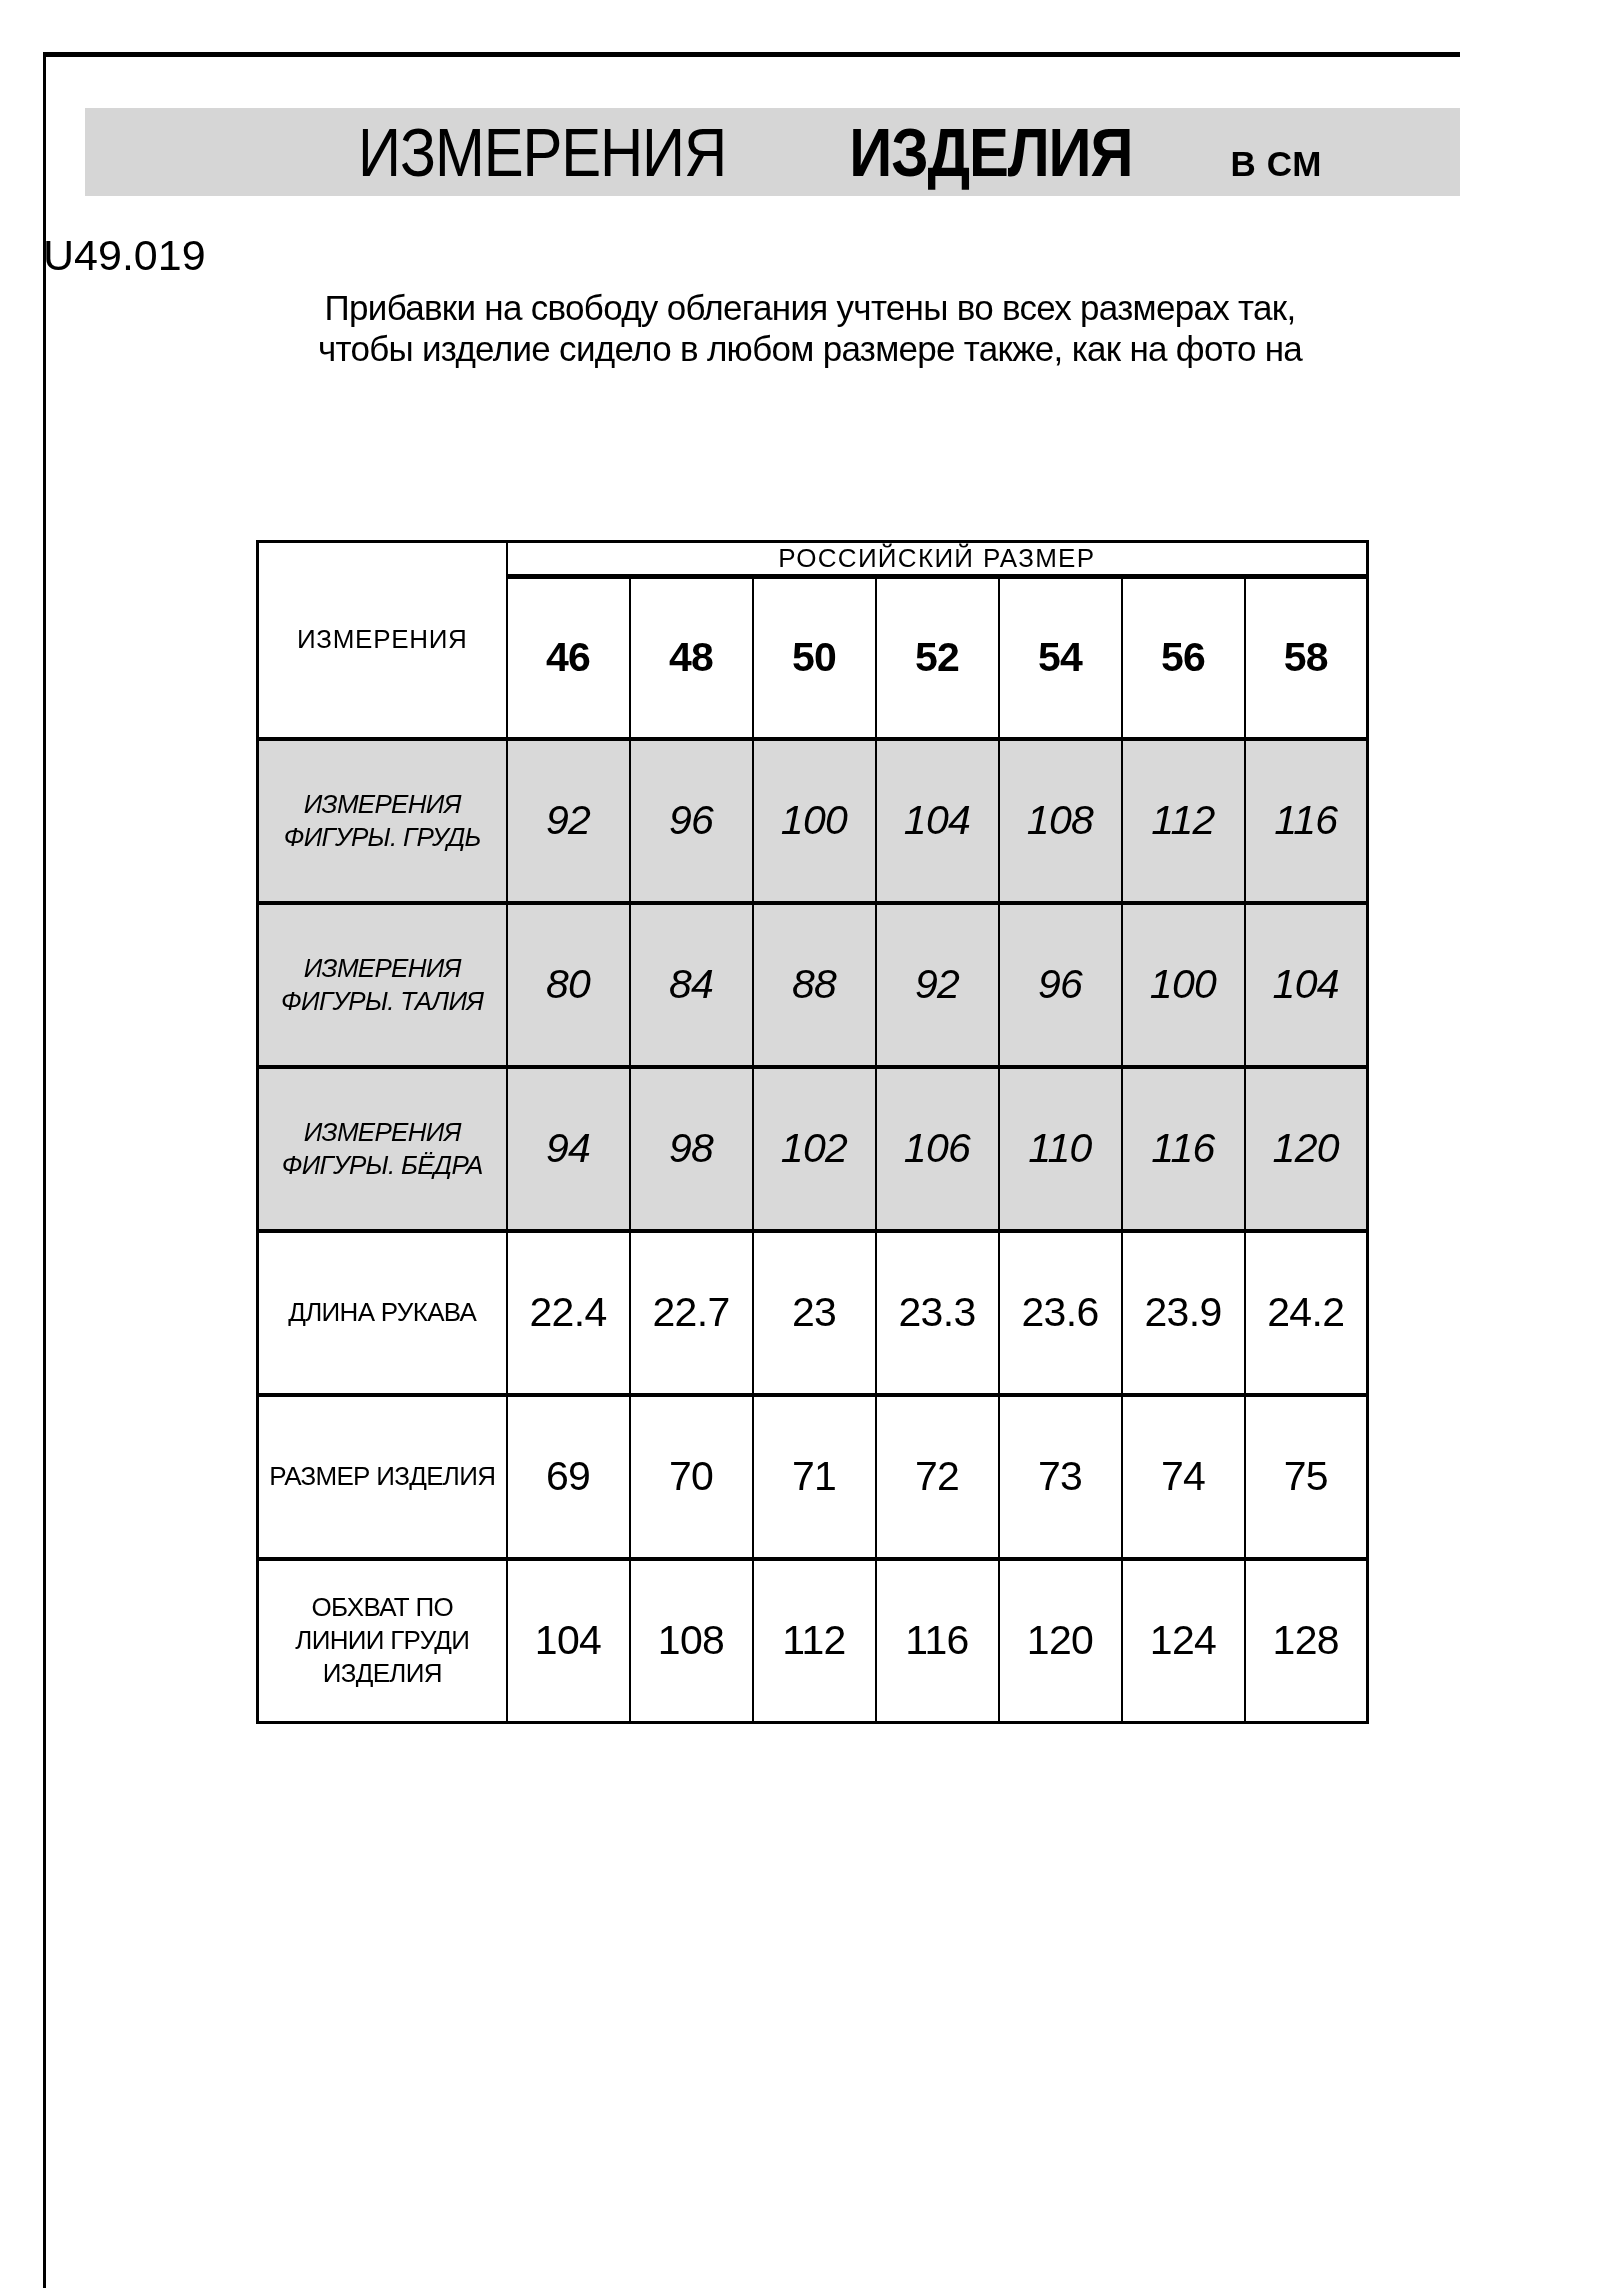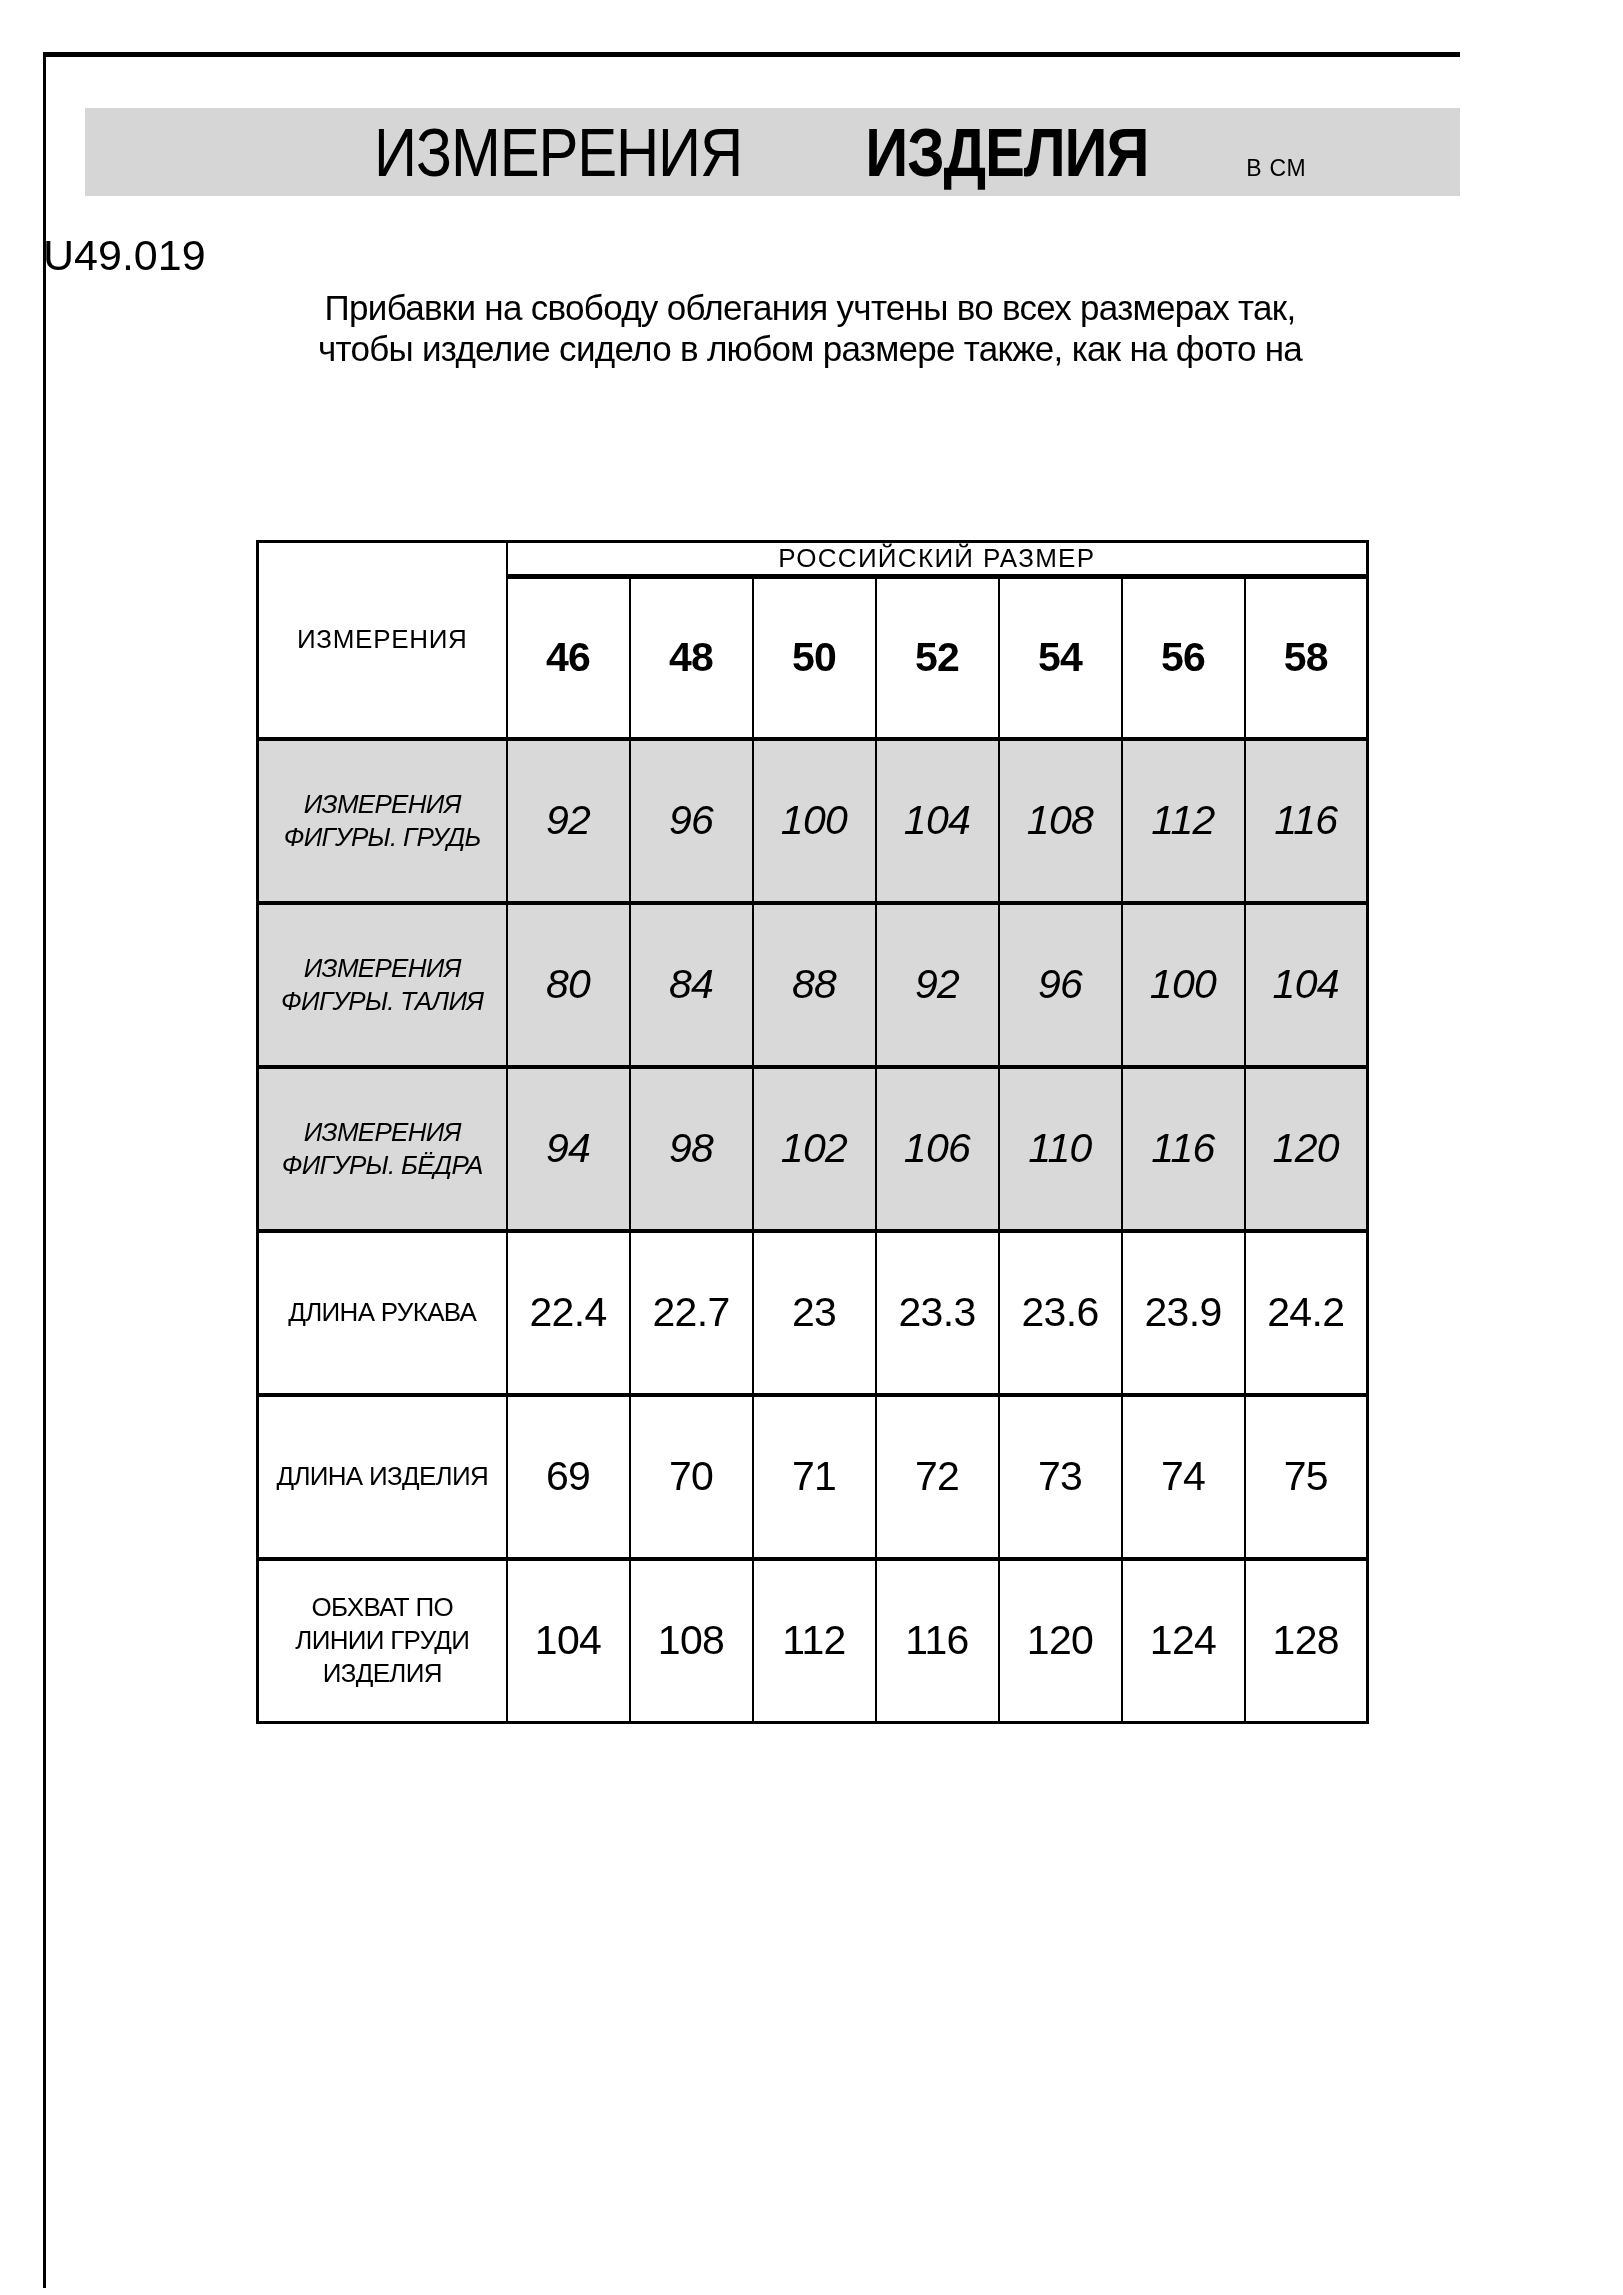--- a/index.html
+++ b/index.html
@@ -46,22 +46,22 @@
     font-size: 68px;
     line-height: 88px;
     letter-spacing: -1.3px;
     transform: scaleX(0.88);
     transform-origin: center bottom;
     white-space: nowrap;
   }
   .title-regular { font-weight: 400; }
   .title-bold { font-weight: 700; }
   .title-unit {
-    font-size: 23px;
-    font-weight: 400;
+    font-size: 35px;
+    font-weight: 700;
     line-height: 88px;
     letter-spacing: 0.7px;
     white-space: nowrap;
   }
   .article {
     position: absolute;
     left: 43px;
     top: 230px;
     width: 1534px;
     text-align: left;
@@ -218,21 +218,21 @@
           <td class="value-cell">22.4</td>
           <td class="value-cell">22.7</td>
           <td class="value-cell">23</td>
           <td class="value-cell">23.3</td>
           <td class="value-cell">23.6</td>
           <td class="value-cell">23.9</td>
           <td class="value-cell">24.2</td>
         </tr>
         <tr class="data-row">
           <td class="label-cell">
-            <div>ДЛИНА ИЗДЕЛИЯ</div>
+            <div>РАЗМЕР ИЗДЕЛИЯ</div>
           </td>
           <td class="value-cell">69</td>
           <td class="value-cell">70</td>
           <td class="value-cell">71</td>
           <td class="value-cell">72</td>
           <td class="value-cell">73</td>
           <td class="value-cell">74</td>
           <td class="value-cell">75</td>
         </tr>
         <tr class="data-row">

